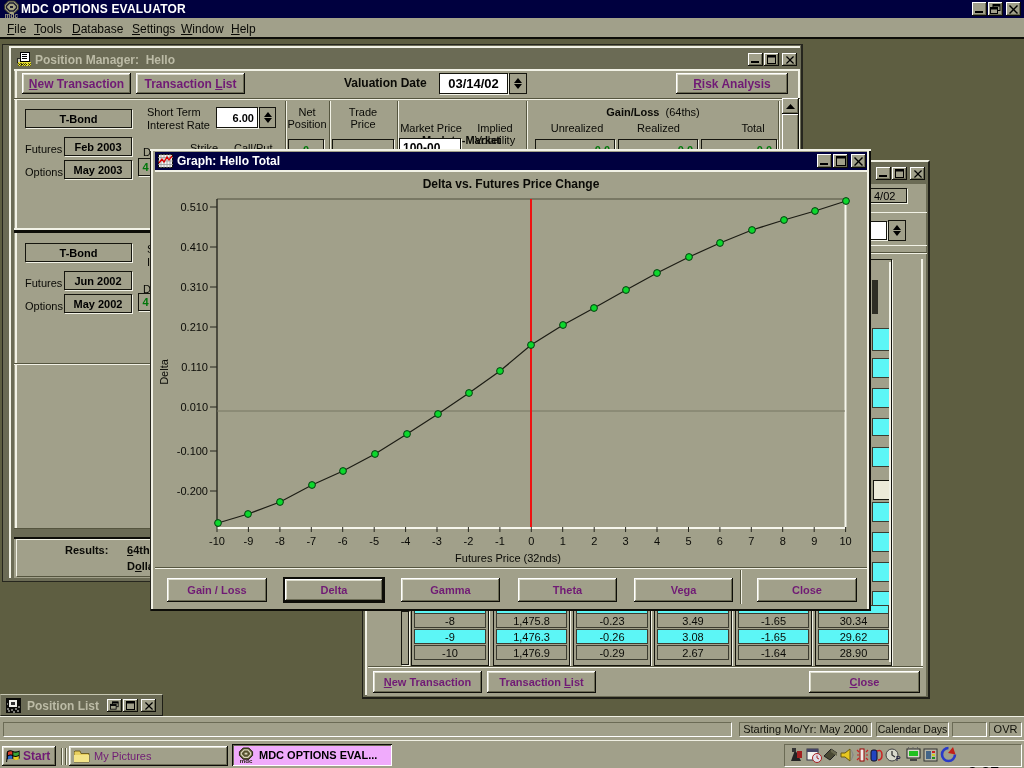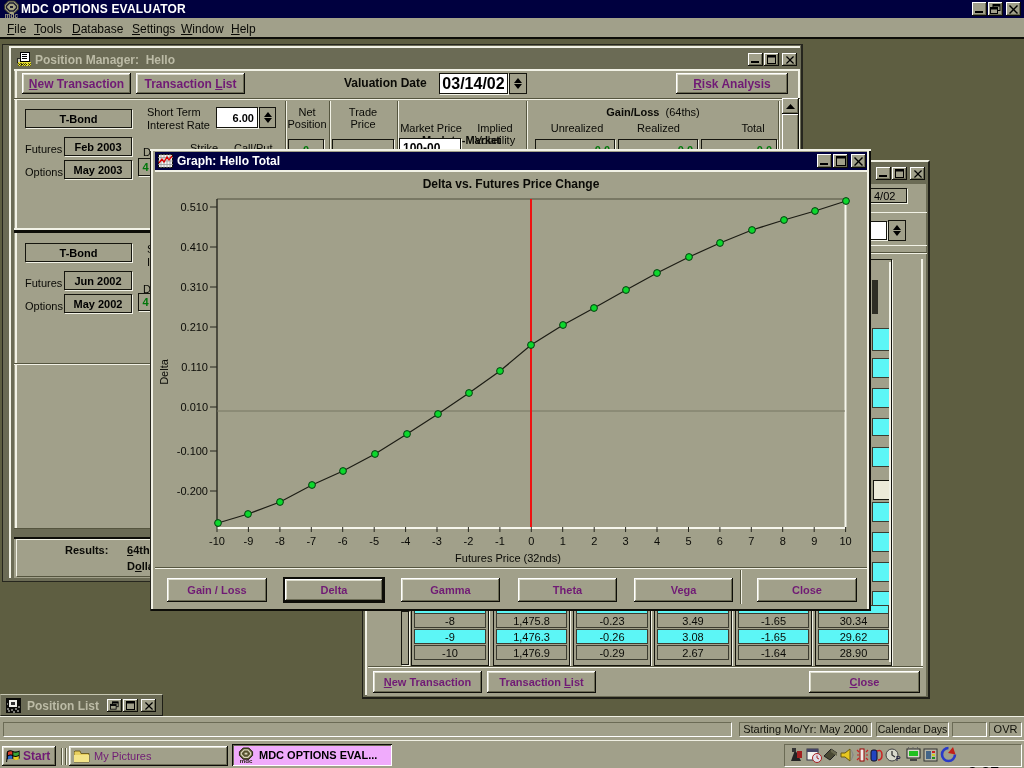--- a/index.html
+++ b/index.html
@@ -87,21 +87,21 @@
   <div class="a" style="left:0;top:0;width:786px;height:2px;background:#f2f2e6;"></div>
   <div class="a" style="left:1px;top:0;width:2px;height:459px;background:#f2f2e6;"></div>
   <div class="a" style="left:784px;top:0;width:2px;height:459px;background:#f2f2e6;"></div>
   <div class="b" style="left:8px;top:4px;width:109px;height:21px;font-size:12px;">
         <span><u>N</u>ew Transaction</span>
       </div>
   <div class="b" style="left:122px;top:4px;width:109px;height:21px;font-size:12px;">
         <span>Transaction <u>L</u>ist</span>
       </div>
   <div class="t" style="left:330px;top:7px;font-size:12px;font-weight:bold;">Valuation Date</div>
-  <div class="ed" style="left:425px;top:4px;width:69px;height:21px;justify-content:center;font-size:16px;">03/14/02</div>
+  <div class="ed" style="left:425px;top:4px;width:69px;height:21px;justify-content:center;font-size:13px;">03/14/02</div>
   <div class="spin" style="left:495px;top:4px;width:18px;height:21px;"></div>
   <div class="b" style="left:662px;top:4px;width:112px;height:21px;font-size:12px;">
         <span><u>R</u>isk Analysis</span>
       </div>
   <div class="gh" style="left:0px;top:29px;width:786px;"></div>
 
   <div class="gv" style="left:271px;top:32px;height:131px;"></div>
   <div class="gv" style="left:315px;top:32px;height:131px;"></div>
   <div class="gv" style="left:383px;top:32px;height:131px;"></div>
   <div class="gv" style="left:512px;top:32px;height:131px;"></div>

